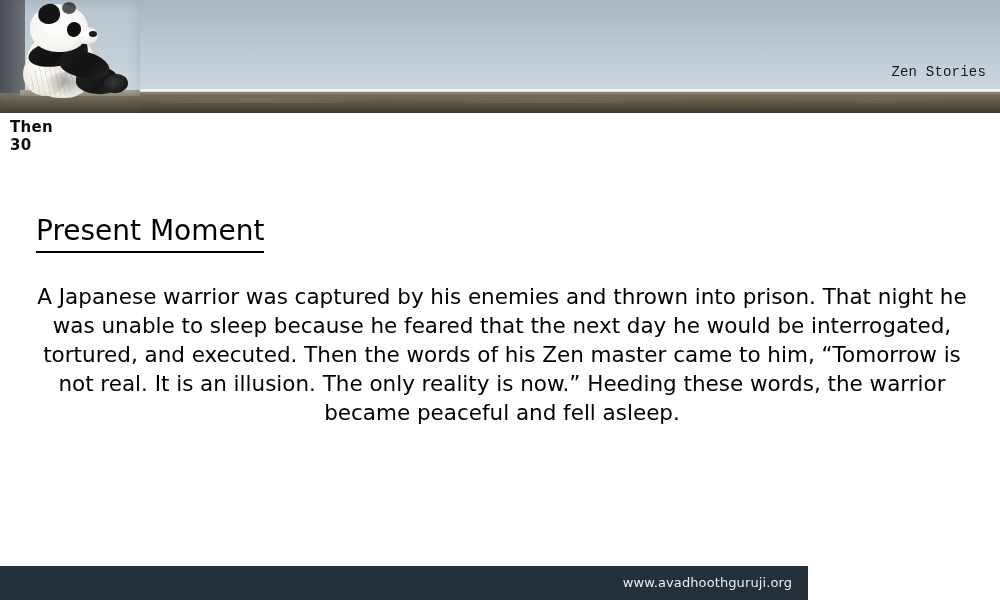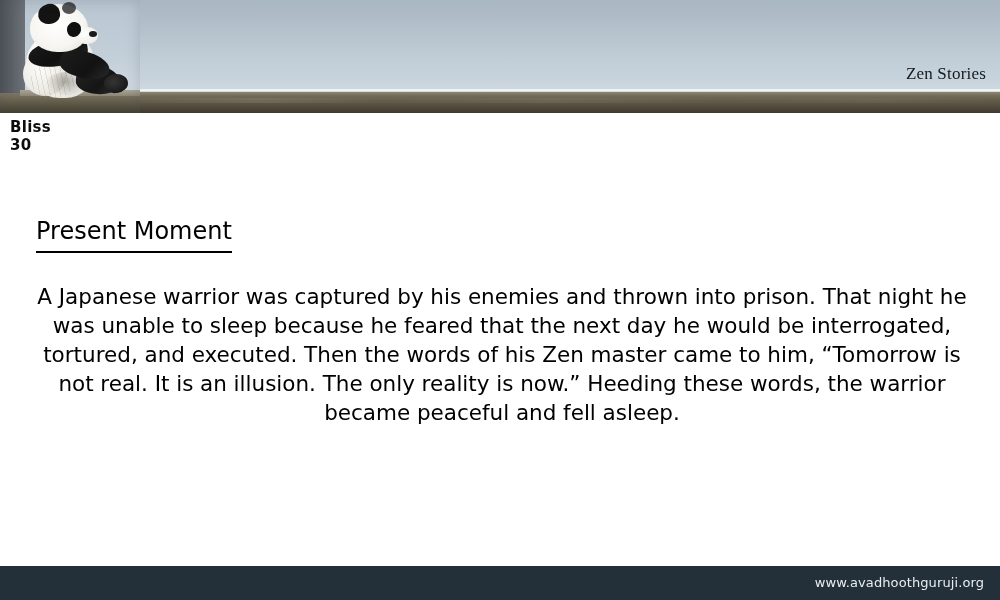--- a/index.html
+++ b/index.html
@@ -227,22 +227,22 @@
   .photo-vignette {
     position: absolute; inset: 0;
     box-shadow: inset 0 0 14px rgba(60,70,80,0.22);
   }
 
   
   .banner-title {
     position: absolute;
     right: 14px;
     top: 64px;
-    font-family: Liberation Serif, serif;
-    font-size: 17px;
+    font-family: Liberation Mono, monospace;
+    font-size: 14px;
     color: #14191d;
     letter-spacing: .2px;
     white-space: nowrap;
   }
 
   
   .meta {
     position: absolute;
     left: 10px;
     top: 118px;
@@ -257,21 +257,21 @@
 
   
   .content {
     position: absolute;
     left: 36px;
     top: 214px;
     width: 940px;
   }
   .story-title {
     font-family: "DejaVu Sans", sans-serif;
-    font-size: 24px;
+    font-size: 28px;
     line-height: 34px;
     color: #000000;
     display: inline-block;
     border-bottom: 2px solid #000000;
     padding-bottom: 3px;
     margin: 0;
     font-weight: 400;
   }
   .story-body {
     margin: 0;
@@ -283,21 +283,21 @@
     width: 932px;
     text-align: center;
     word-spacing: -0.1px;
   }
 
   
   .footer {
     position: absolute;
     left: 0;
     bottom: 0;
-    width: 1000px;
+    width: 808px;
     height: 34px;
     background: #243039;
   }
   .footer-url {
     position: absolute;
     right: 16px;
     top: 9px;
     font-family: "DejaVu Sans", sans-serif;
     font-size: 13px;
     color: #e8eef2;
@@ -334,21 +334,21 @@
       <div class="p-muzzle"></div>
       <div class="p-eye"></div>
       <div class="p-nose"></div>
       <div class="photo-vignette"></div>
     </div>
 
     <div class="banner-title">Zen Stories</div>
   </div>
 
   <div class="meta">
-    <span class="meta-line">Bliss</span>
+    <span class="meta-line">Then</span>
     <span class="meta-line">30</span>
   </div>
 
   <div class="content">
     <h1 class="story-title">Present Moment</h1>
     <p class="story-body">A Japanese warrior was captured by his enemies and thrown into prison. That night he was unable to sleep because he feared that the next day he would be interrogated, tortured, and executed. Then the words of his Zen master came to him, “Tomorrow is not real. It is an illusion. The only reality is now.” Heeding these words, the warrior became peaceful and fell asleep.</p>
   </div>
 
   <div class="footer">
     <div class="footer-url">www.avadhoothguruji.org</div>

